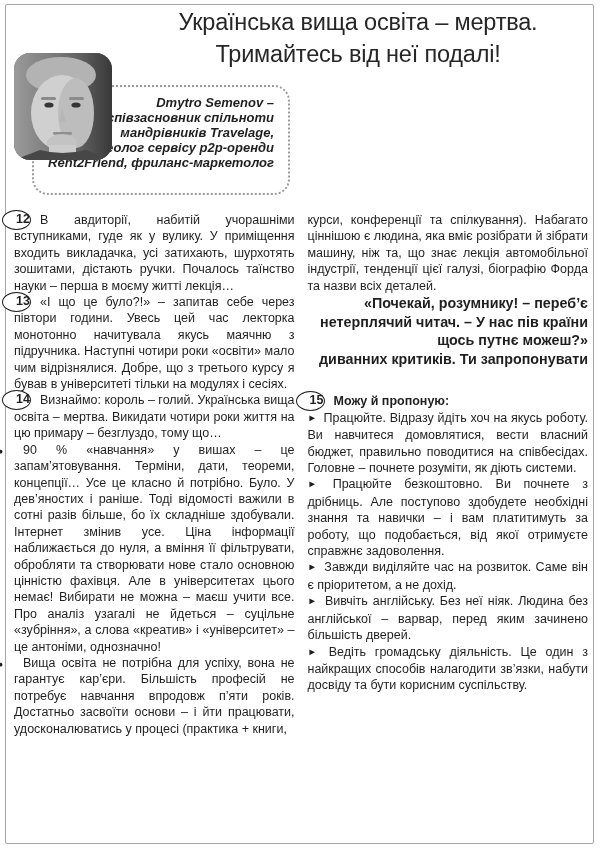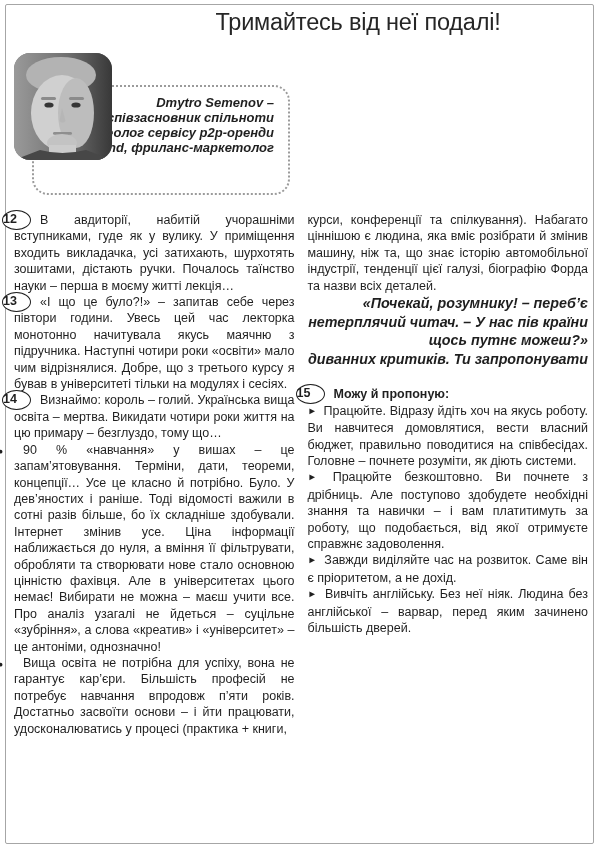--- a/index.html
+++ b/index.html
@@ -51,45 +51,46 @@
     font-size: 12.5px; line-height: 16.4px;
     text-align: justify;
   }
   .col p { margin: 0; }
   .pnum { position: relative; margin: 0 0 9px 12px; text-indent: 26px; }
   .badge {
     position: absolute; left: -12px; top: -2px;
     width: 29px; height: 20px;
     border: 1.5px solid #1e1e1e; border-radius: 50%;
     background: #fff; box-sizing: border-box;
-    text-indent: 0; text-align: left;
+    text-indent: 0; text-align: right;
     font-weight: bold; font-size: 12.5px; line-height: 17px;
   }
   .pbullet { position: relative; margin: 0 0 9px 22px; text-indent: 9px; }
   .dot {
     position: absolute; left: -16px; top: 1px;
     font-size: 8.5px; text-indent: 0;
   }
   .cont { margin: 0 0 20px 24px; }
   .quote {
-    margin: 0 0 18px 0;
-    font-weight: bold; font-style: italic;
+    margin: 0 0 25px 0;
+    font-weight: bold; 
     font-size: 14.3px; line-height: 18.6px;
     text-align: right;
   }
   .p15 { position: relative; margin: 0 0 8px 12px; text-indent: 26px; font-weight: bold; }
   .tip { margin: 0 0 10px 4px; }
   .arr { font-size: 9.5px; position: relative; top: -1px; margin-right: 3px; }
 </style>
 </head>
 <body>
 
 <div class="frame"></div>
 
 <div class="title">
+  <div>Українська вища освіта – мертва.</div>
   <div>Тримайтесь від неї подалі!</div>
 </div>
 
 <div class="photo">
   <svg viewBox="0 0 98 107" preserveAspectRatio="none">
     <defs>
       <linearGradient id="pbg" x1="0" y1="0" x2="1" y2="0">
         <stop offset="0" stop-color="#9a9a9a"></stop>
         <stop offset="0.55" stop-color="#6f6f6f"></stop>
         <stop offset="1" stop-color="#383838"></stop>
@@ -108,20 +109,21 @@
     <ellipse cx="48" cy="90" rx="15" ry="9" fill="#c3c3c3"></ellipse>
     <rect x="35" y="92" width="27" height="16" fill="#cccccc"></rect>
     <path d="M0 107 L26 97 Q48 103 72 97 L98 107 Z" fill="#474747"></path>
   </svg>
 </div>
 
 <div class="bio-box">
   <div class="bio-text">
     <div>Dmytro Semenov –</div>
     <div>співзасновник спільноти</div>
+    <div>мандрівників Travelage,</div>
     <div>ідеолог сервісу p2p-оренди</div>
     <div>Rent2Friend, фриланс-маркетолог</div>
   </div>
 </div>
 
 <div class="columns">
 
   <div class="col">
     <p class="pnum">
       <span class="badge">12</span>
@@ -139,21 +141,21 @@
       <span class="dot">●</span>
       <span>90 % «навчання» у вишах – це запам’ятовування. Терміни, дати, теореми, концепції… Усе це класно й потрібно. Було. У дев’яностих і раніше. Тоді відомості важили в сотні разів більше, бо їх складніше здобували. Інтернет змінив усе. Ціна інформації наближається до нуля, а вміння її фільтрувати, обробляти та створювати нове стало основною цінністю фахівця. Але в університетах цього немає! Вибирати не можна – маєш учити все. Про аналіз узагалі не йдеться – суцільне «зубріння», а слова «креатив» і «університет» – це антоніми, однозначно!</span>
     </p>
     <p class="pbullet">
       <span class="dot">●</span>
       <span>Вища освіта не потрібна для успіху, вона не гарантує кар’єри. Більшість професій не потребує навчання впродовж п’яти років. Достатньо засвоїти основи – і йти працювати, удосконалюватись у процесі (практика + книги,</span>
     </p>
   </div>
 
   <div class="col">
-    <p class="cont">курси, конференції та спілкування). Набагато ціннішою є людина, яка вміє розібрати й змінив машину, ніж та, що знає історію автомобільної індустрії, тенденції цієї галузі, біографію Форда та назви всіх деталей.</p>
+    <p class="cont">курси, конференції та спілкування). Набагато ціннішою є людина, яка вміє розібрати й зібрати машину, ніж та, що знає лекція автомобільної індустрії, тенденції цієї галузі, біографію Форда та назви всіх деталей.</p>
     <div class="quote">
       <div>«Почекай, розумнику! – переб’є</div>
       <div>нетерплячий читач. – У нас пів країни</div>
       <div>щось путнє можеш?»</div>
       <div>диванних критиків. Ти запропонувати</div>
     </div>
     <p class="pnum p15">
       <span class="badge">15</span>
       <span>Можу й пропоную:</span>
     </p>
@@ -166,15 +168,19 @@
       <span>Працюйте безкоштовно. Ви почнете з дрібниць. Але поступово здобудете необхідні знання та навички – і вам платитимуть за роботу, що подобається, від якої отримуєте справжнє задоволення.</span>
     </p>
     <p class="tip">
       <span class="arr">►</span>
       <span>Завжди виділяйте час на розвиток. Саме він є пріоритетом, а не дохід.</span>
     </p>
     <p class="tip">
       <span class="arr">►</span>
       <span>Вивчіть англійську. Без неї ніяк. Людина без англійської – варвар, перед яким зачинено більшість дверей.</span>
     </p>
+    <p class="tip">
+      <span class="arr">►</span>
+      <span>Ведіть громадську діяльність. Це один з найкращих способів налагодити зв’язки, набути досвіду та бути корисним суспільству.</span>
+    </p>
   </div>
 
 </div>
 
 </body></html>

